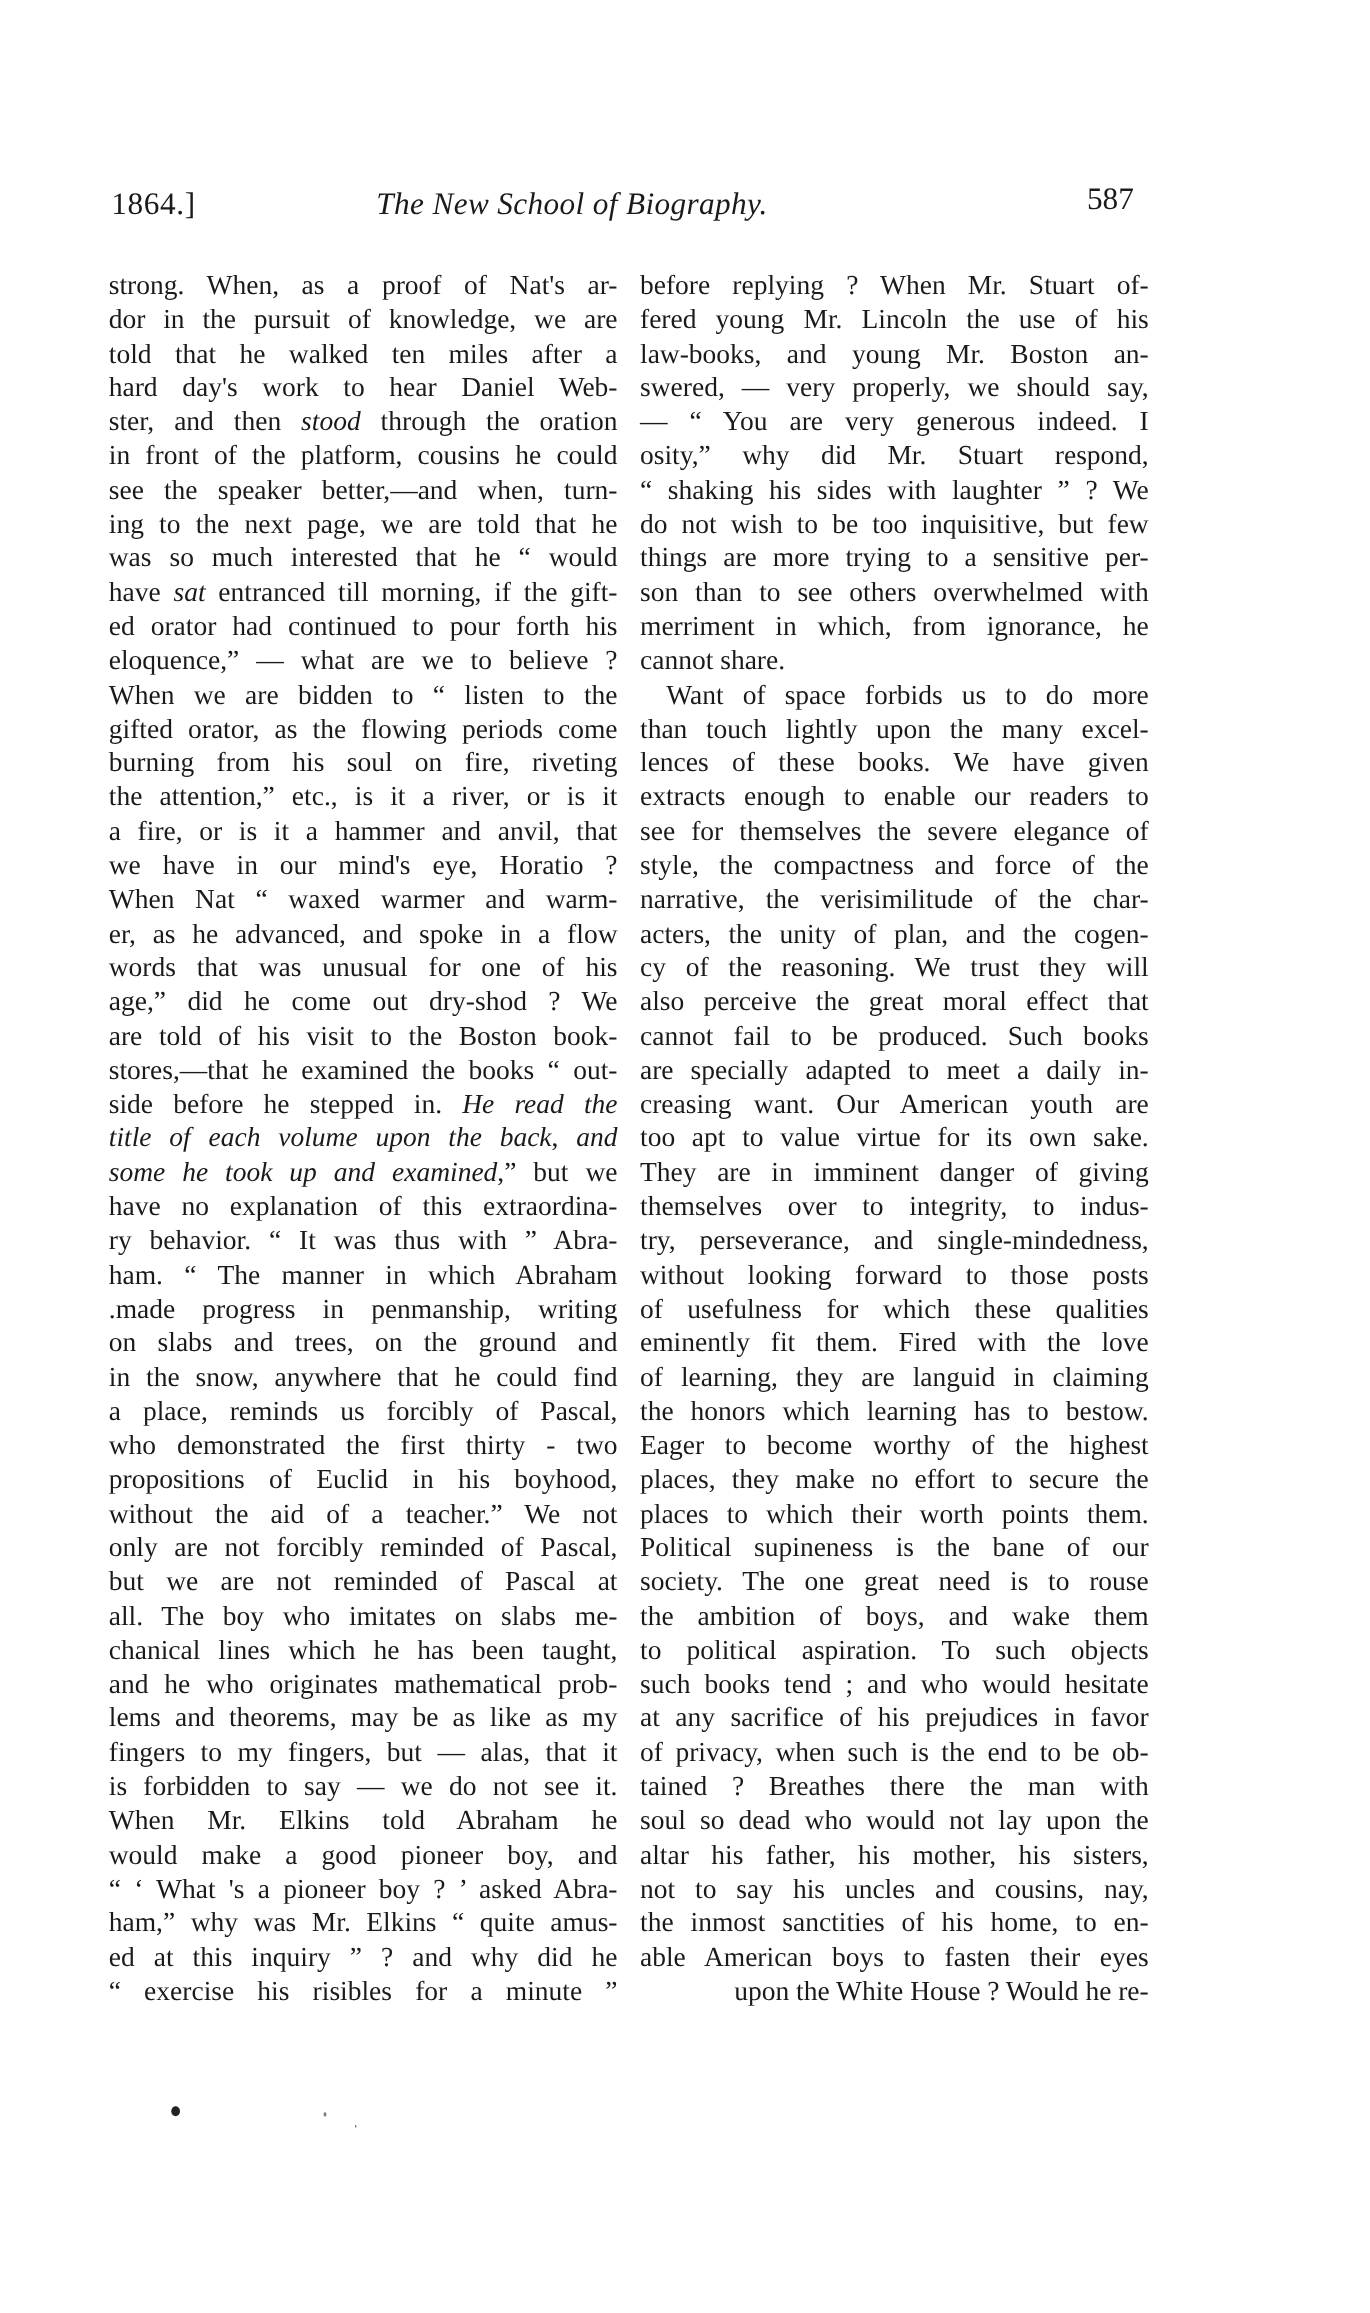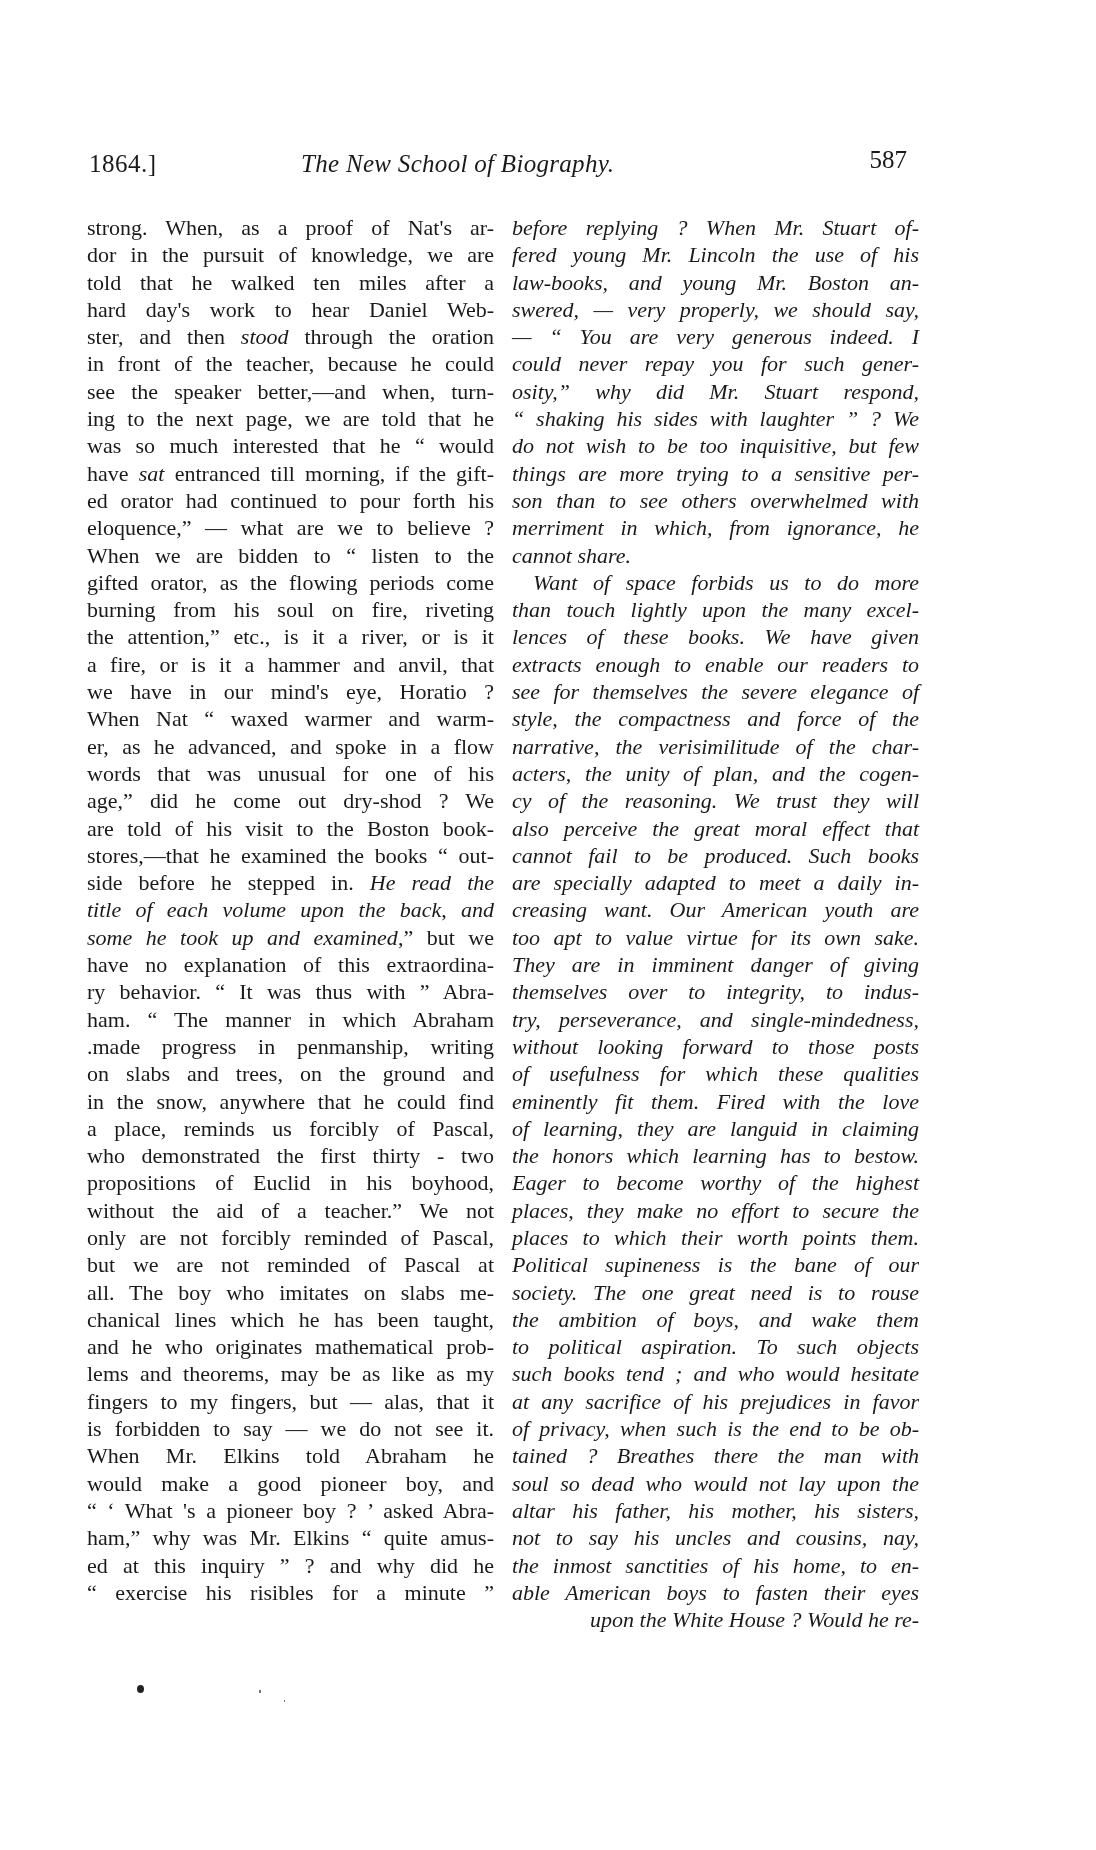--- a/index.html
+++ b/index.html
@@ -44,21 +44,21 @@
       right: 0; top: -4px;
     }
     .column {
       position: absolute;
       top: 214px;
       width: 407px;
       font-size: 22px;
       line-height: 27.3px;
     }
     .col-left { left: 87px; }
-    .col-right { left: 512px; font-style: italic; }
+    .col-right { left: 512px; }
     .line {
       display: block;
       white-space: nowrap;
       text-align: justify;
       text-align-last: justify;
       height: 27.3px;
       overflow: visible;
     }
     .line.last {
       text-align-last: left;
@@ -94,21 +94,21 @@
     <span class="rh-title">The New School of Biography.</span>
     <span class="rh-page">587</span>
   </div>
 
   <div class="column col-left" id="col-left">
       <span class="line">strong. When, as a proof of Nat's ar-</span>
       <span class="line">dor in the pursuit of knowledge, we are</span>
       <span class="line">told that he walked ten miles after a</span>
       <span class="line">hard day's work to hear Daniel Web-</span>
       <span class="line">ster, and then <em>stood</em> through the oration</span>
-      <span class="line">in front of the teacher, because he could</span>
+      <span class="line">in front of the platform, cousins he could</span>
       <span class="line">see the speaker better,—and when, turn-</span>
       <span class="line">ing to the next page, we are told that he</span>
       <span class="line">was so much interested that he “ would</span>
       <span class="line">have <em>sat</em> entranced till morning, if the gift-</span>
       <span class="line">ed orator had continued to pour forth his</span>
       <span class="line">eloquence,” — what are we to believe ?</span>
       <span class="line">When we are bidden to “ listen to the</span>
       <span class="line">gifted orator, as the flowing periods come</span>
       <span class="line">burning from his soul on fire, riveting</span>
       <span class="line">the attention,” etc., is it a river, or is it</span>
@@ -147,21 +147,20 @@
       <span class="line">ham,” why was Mr. Elkins “ quite amus-</span>
       <span class="line">ed at this inquiry ” ? and why did he</span>
       <span class="line">“ exercise his risibles for a minute ”</span>
     </div>
   <div class="column col-right" id="col-right">
       <span class="line">before replying ? When Mr. Stuart of-</span>
       <span class="line">fered young Mr. Lincoln the use of his</span>
       <span class="line">law-books, and young Mr. Boston an-</span>
       <span class="line">swered, — very properly, we should say,</span>
       <span class="line">— “ You are very generous indeed. I</span>
-      <span class="line">could never repay you for such gener-</span>
       <span class="line">osity,” why did Mr. Stuart respond,</span>
       <span class="line">“ shaking his sides with laughter ” ? We</span>
       <span class="line">do not wish to be too inquisitive, but few</span>
       <span class="line">things are more trying to a sensitive per-</span>
       <span class="line">son than to see others overwhelmed with</span>
       <span class="line">merriment in which, from ignorance, he</span>
       <span class="line last">cannot share.</span>
       <span class="line indent">Want of space forbids us to do more</span>
       <span class="line">than touch lightly upon the many excel-</span>
       <span class="line">lences of these books. We have given</span>

